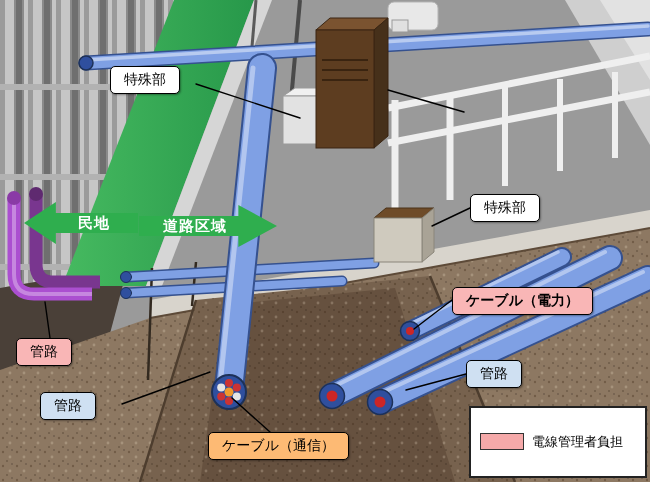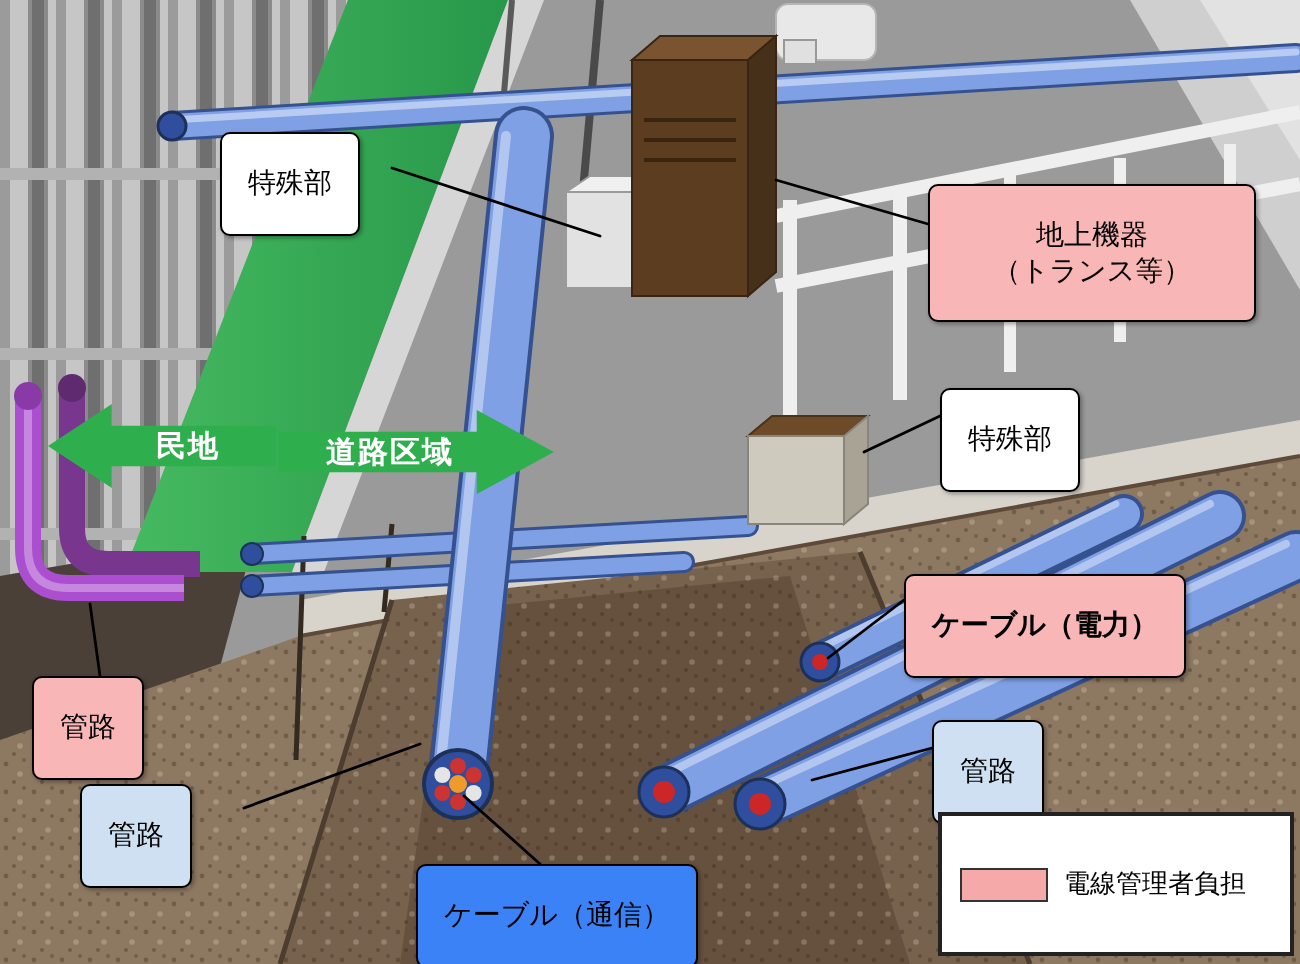--- a/index.html
+++ b/index.html
@@ -3,37 +3,37 @@
 <meta charset="utf-8">
 <style>
   html,body{margin:0;padding:0;background:#fff;}
   .stage{
     position:relative;width:650px;height:482px;overflow:hidden;
     font-family:"Liberation Sans",sans-serif;background:#9a9a9a;
   }
   .stage svg{position:absolute;left:0;top:0;}
   .callout{
     position:absolute;border:1.6px solid #000;border-radius:5px;
-    padding:16px 13px;font-size:14px;line-height:1.25;color:#000;
+    padding:4px 13px;font-size:14px;line-height:1.25;color:#000;
     text-align:center;white-space:pre-line;box-sizing:border-box;
     box-shadow:1px 1px 2px rgba(0,0,0,.35);
   }
   .zone-arrow{
     position:absolute;display:flex;align-items:center;justify-content:center;
     color:#fff;font-weight:bold;font-size:15px;letter-spacing:1px;
   }
   .zone-arrow.left{clip-path:polygon(0 50%,28% 0,28% 26%,100% 26%,100% 74%,28% 74%,28% 100%);padding-left:26px;box-sizing:border-box;}
   .zone-arrow.right{clip-path:polygon(0 26%,72% 26%,72% 0,100% 50%,72% 100%,72% 74%,0 74%);padding-right:26px;box-sizing:border-box;}
   .legend{
     position:absolute;left:469px;top:406px;width:178px;height:72px;
     background:#fff;border:2px solid #222;box-sizing:border-box;
     display:flex;flex-direction:column;justify-content:center;gap:9px;
     padding:6px 9px;
   }
-  .legend-row{display:flex;align-items:center;gap:8px;}
+  .legend-row{display:flex;gap:8px;}
   .legend-swatch{width:44px;height:17px;border:1px solid #333;box-sizing:border-box;flex:0 0 auto;}
   .legend-label{font-size:13px;color:#000;}
 </style>
 </head>
 <body>
 
 <div class="stage">
 
   <svg width="650" height="482" viewBox="0 0 650 482">
     <defs>
@@ -194,34 +194,32 @@
       <line x1="452" y1="300" x2="414" y2="329"></line>
       <line x1="50" y1="338" x2="45" y2="302"></line>
       <line x1="122" y1="404" x2="210" y2="372"></line>
       <line x1="466" y1="374" x2="406" y2="390"></line>
       <line x1="270" y1="432" x2="232" y2="398"></line>
     </g>
   </svg>
 
   <div class="callout" style="left: 110px; top: 66px; background: rgb(255, 255, 255);">特殊部</div>
 
-  <div class="callout" style="left: 464px; top: 92px; width: 164px; background: rgb(249, 182, 182);">地上機器
-（トランス等）</div>
 
   <div class="callout" style="left: 470px; top: 194px; background: rgb(255, 255, 255);">特殊部</div>
 
   <div class="callout" style="left: 452px; top: 287px; background: rgb(249, 182, 182); font-weight: bold;">ケーブル（電力）</div>
 
   <div class="callout" style="left: 16px; top: 338px; background: rgb(249, 182, 182);">管路</div>
 
   <div class="callout" style="left: 40px; top: 392px; background: rgb(207, 224, 242);">管路</div>
 
   <div class="callout" style="left: 466px; top: 360px; background: rgb(207, 224, 242);">管路</div>
 
-  <div class="callout" style="left: 208px; top: 432px; background: #3b82f6;">ケーブル（通信）</div>
+  <div class="callout" style="left: 208px; top: 432px; background: #fdba74;">ケーブル（通信）</div>
 
   <div class="zone-arrow left" style="left: 24px; top: 202px; width: 114px; height: 42px; background: rgb(47, 174, 78);">
     <span>民地</span>
   </div>
   <div class="zone-arrow right" style="left: 139px; top: 205px; width: 138px; height: 42px; background: rgb(47, 174, 78);">
     <span>道路区域</span>
   </div>
 
   <div class="legend">
     <div class="legend-row">

